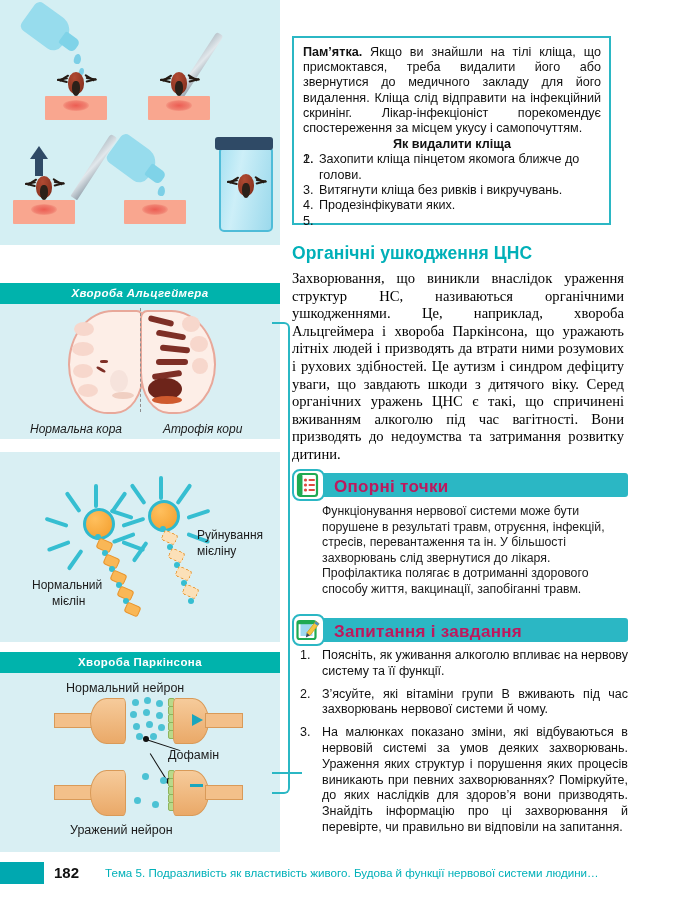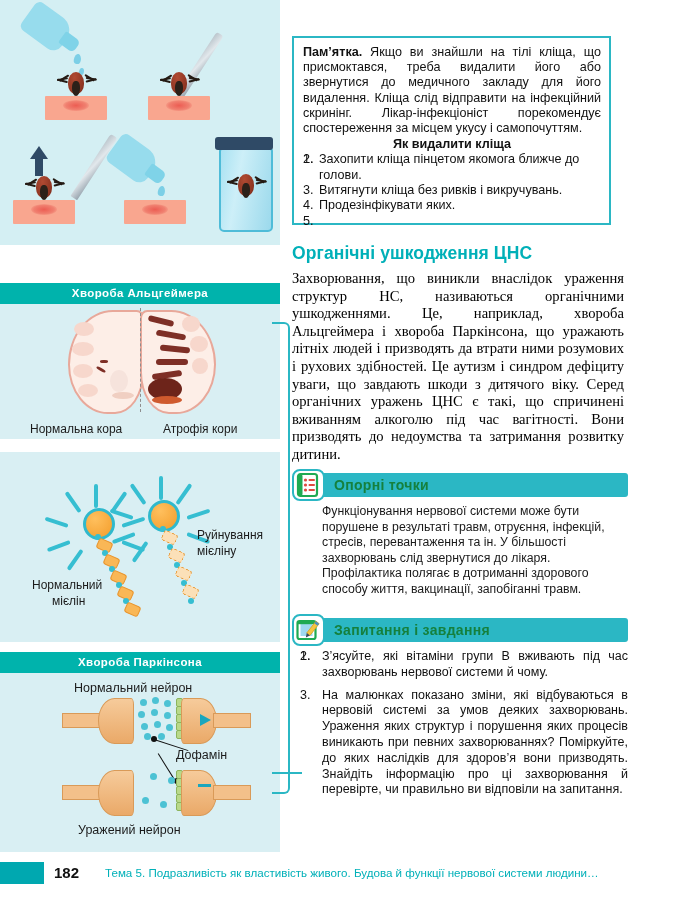--- a/index.html
+++ b/index.html
@@ -321,22 +321,22 @@
   .callout-bar {
     position: absolute;
     left: 22px; top: 0;
     right: 0; height: 24px;
     background: #2bb7c4;
     border-radius: 3px;
   }
   .callout-title {
     position: absolute;
     left: 42px; top: 4px;
-    color: #15803d;
-    font-size: 14px;
+    color: #be185d;
+    font-size: 17px;
     font-weight: bold;
     letter-spacing: .3px;
   }
   .callout-icon {
     position: absolute;
     left: 0; top: -4px;
     width: 33px; height: 32px;
     background: #ffffff;
     border: 2px solid #2bb7c4;
     border-radius: 8px;
@@ -459,21 +459,21 @@
           <div class="leg" style="left:25px; top:7px; transform:rotate(-58deg);"></div>
           <div class="leg" style="left:26px; top:10px; transform:rotate(-80deg);"></div>
           <div class="leg" style="left:26px; top:14px; transform:rotate(-104deg);"></div>
           <div class="body"></div>
             <div class="head"></div>
         </div>
       </div>
     </div>
   </div>
 
-  <div class="diag-panel" style="top:283px; height:156px;">
+  <div class="diag-panel" style="top:283px; height:156px;font-style:italic;">
     <div class="panel-head">Хвороба Альцгеймера</div>
     <div class="panel-body brain-wrap">
       <div class="hemi left">
         <div class="gyrus" style="left:4px; top:10px; width:20px; height:14px;"></div>
         <div class="gyrus" style="left:2px; top:30px; width:22px; height:14px;"></div>
         <div class="gyrus" style="left:3px; top:52px; width:20px; height:14px;"></div>
         <div class="gyrus" style="left:8px; top:72px; width:20px; height:13px;"></div>
         <div class="sulcus" style="left:30px; top:48px; width:8px; height:3px;"></div>
         <div class="sulcus" style="left:26px; top:56px; width:10px; height:3px; transform:rotate(30deg);"></div>
         <div class="ventricle" style="left:40px; top:58px; width:18px; height:22px; background:#f6e3dc;"></div>
@@ -544,21 +544,21 @@
       </div>
       <div class="cap" style="left:197px; top:76px;">Руйнування</div>
       <div class="cap" style="left:197px; top:92px;">мієліну</div>
       <div class="cap" style="left:32px; top:126px;">Нормальний</div>
       <div class="cap" style="left:52px; top:142px;">мієлін</div>
     </div>
   </div>
 
   <div class="diag-panel" style="top:652px; height:200px;">
     <div class="panel-head">Хвороба Паркінсона</div>
-    <div class="panel-body" style="height:180px;margin-left:8px;">
+    <div class="panel-body" style="height:180px;">
       <div class="cap" style="left:66px; top:8px; font-size:12.5px;">Нормальний нейрон</div>
 
       <div>
         <div class="syn-axon" style="left:54px; top:40px; width:42px;"></div>
         <div class="syn-bulb" style="left:90px; top:25px;"></div>
         <div class="dot-da" style="left:132px; top:26px;"></div>
         <div class="dot-da" style="left:144px; top:24px;"></div>
         <div class="dot-da" style="left:156px; top:27px;"></div>
         <div class="dot-da" style="left:130px; top:38px;"></div>
         <div class="dot-da" style="left:143px; top:36px;"></div>
@@ -656,21 +656,21 @@
         <g transform="rotate(38 17 14)">
           <rect x="15.5" y="4" width="4" height="15" fill="#f5c542" stroke="#d9a31f" stroke-width="0.8"></rect>
           <polygon points="15.5,19 19.5,19 17.5,23" fill="#3a4a5c"></polygon>
           <rect x="15.5" y="4" width="4" height="2.6" fill="#4a90c2"></rect>
         </g>
       </svg>
     </div>
     <div class="callout-title">Запитання і завдання</div>
   </div>
   <ol class="qlist">
-    <li><span class="qnum">1.</span></li>
+    <li><span class="qnum">1.</span><span>Поясніть, як уживання алкоголю впливає на нервову систему та її функції.</span></li>
     <li><span class="qnum">2.</span><span>З’ясуйте, які вітаміни групи В вживають під час захворювань нервової системи й чому.</span></li>
     <li><span class="qnum">3.</span><span>На малюнках показано зміни, які відбуваються в нервовій системі за умов деяких захворювань. Ураження яких структур і порушення яких процесів виникають при певних захворюваннях? Поміркуйте, до яких наслідків для здоров’я вони призводять. Знайдіть інформацію про ці захворювання й перевірте, чи правильно ви відповіли на запитання.</span></li>
   </ol>
 </div>
 
 <div id="footer-swatch"></div>
 <div id="footer-page">182</div>
 <div id="footer-text">Тема 5. Подразливість як властивість живого. Будова й функції нервової системи людини…</div>
 
 </body></html>

